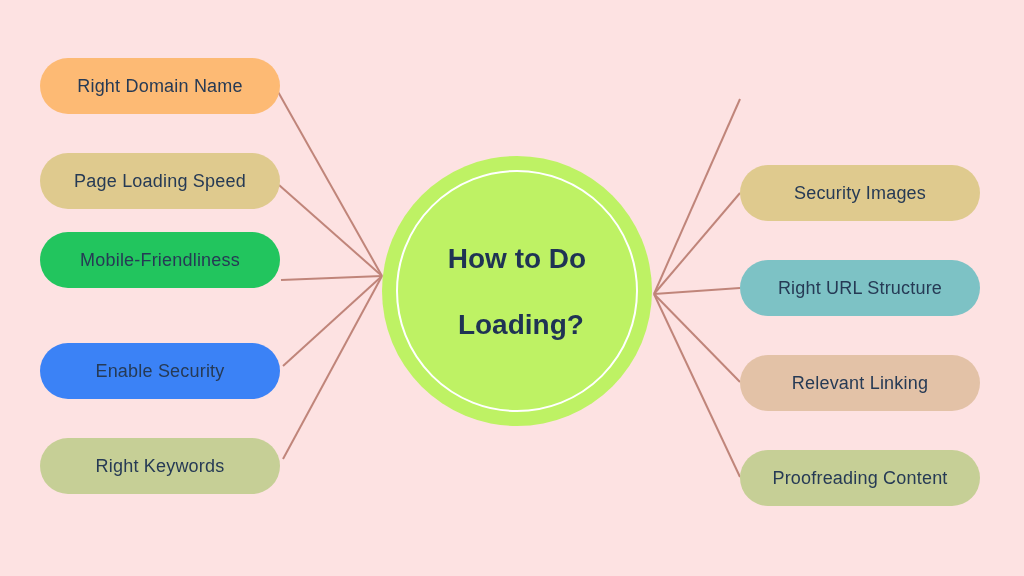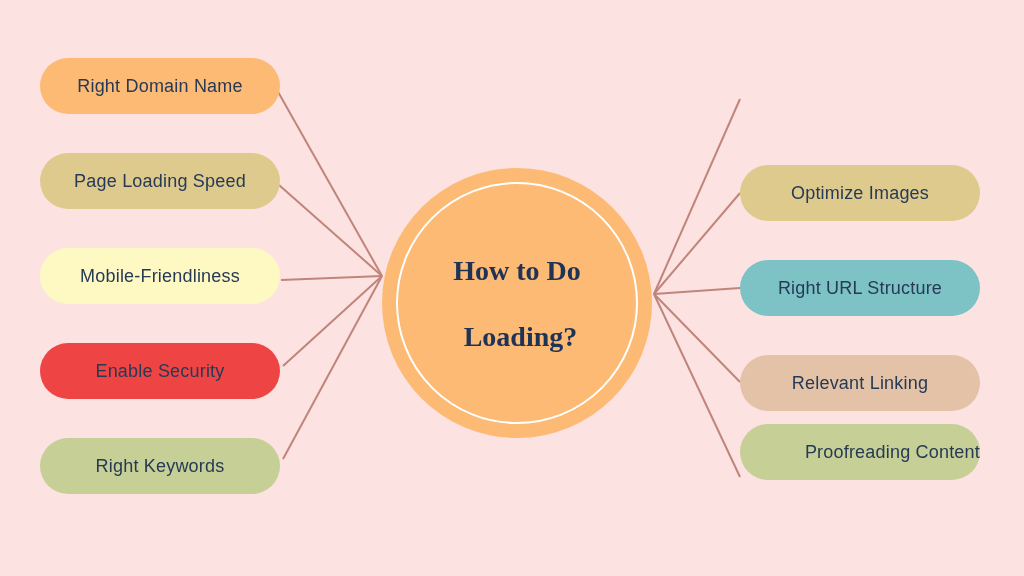--- a/index.html
+++ b/index.html
@@ -16,25 +16,24 @@
     width: 240px; height: 56px;
     border-radius: 28px;
     display: flex; align-items: center; justify-content: center;
     color: #263a55;
     font-size: 18px;
     letter-spacing: 0.2px;
     box-sizing: border-box;
   }
   .hub-outer {
     position: absolute;
-    left: 382px; top: 168px;
+    left: 382px; top: 156px;
     width: 270px; height: 270px;
     border-radius: 50%;
-    background: #fdba74;
-    font-family: Liberation Serif, serif;
+    background: #bef264;
   }
   .hub-inner {
     position: absolute;
     left: 14px; top: 14px;
     width: 238px; height: 238px;
     border-radius: 50%;
     border: 2px solid #ffffff;
     display: flex; align-items: center; justify-content: center;
   }
   .hub-title {
@@ -73,35 +72,35 @@
       </div>
     </div>
   </div>
 
   <div class="pill" style="left: 40px; top: 58px; background: #fdba74;">
     <span>Right Domain Name</span>
   </div>
   <div class="pill" style="left: 40px; top: 153px; background: rgb(223, 202, 142);">
     <span>Page Loading Speed</span>
   </div>
-  <div class="pill" style="left: 40px; top: 248px; background: #fef9c3;">
+  <div class="pill" style="left: 40px; top: 232px; background: #22c55e;">
     <span>Mobile-Friendliness</span>
   </div>
-  <div class="pill" style="left: 40px; top: 343px; background: #ef4444;">
+  <div class="pill" style="left: 40px; top: 343px; background: #3b82f6;">
     <span>Enable Security</span>
   </div>
   <div class="pill" style="left: 40px; top: 438px; background: rgb(198, 207, 150);">
     <span>Right Keywords</span>
   </div>
 
   <div class="pill" style="left: 740px; top: 165px; background: rgb(223, 202, 142);">
-    <span>Optimize Images</span>
+    <span>Security Images</span>
   </div>
   <div class="pill" style="left: 740px; top: 355px; background: rgb(227, 194, 167);">
     <span>Relevant Linking</span>
   </div>
   <div class="pill" style="left: 740px; top: 260px; background: rgb(125, 194, 197);">
     <span>Right URL Structure</span>
   </div>
-  <div class="pill" style="left: 740px; top: 424px; background: rgb(198, 207, 150); justify-content: flex-end;">
+  <div class="pill" style="left: 740px; top: 450px; background: rgb(198, 207, 150);">
     <span>Proofreading Content</span>
   </div>
 </div>
 
 </body></html>

